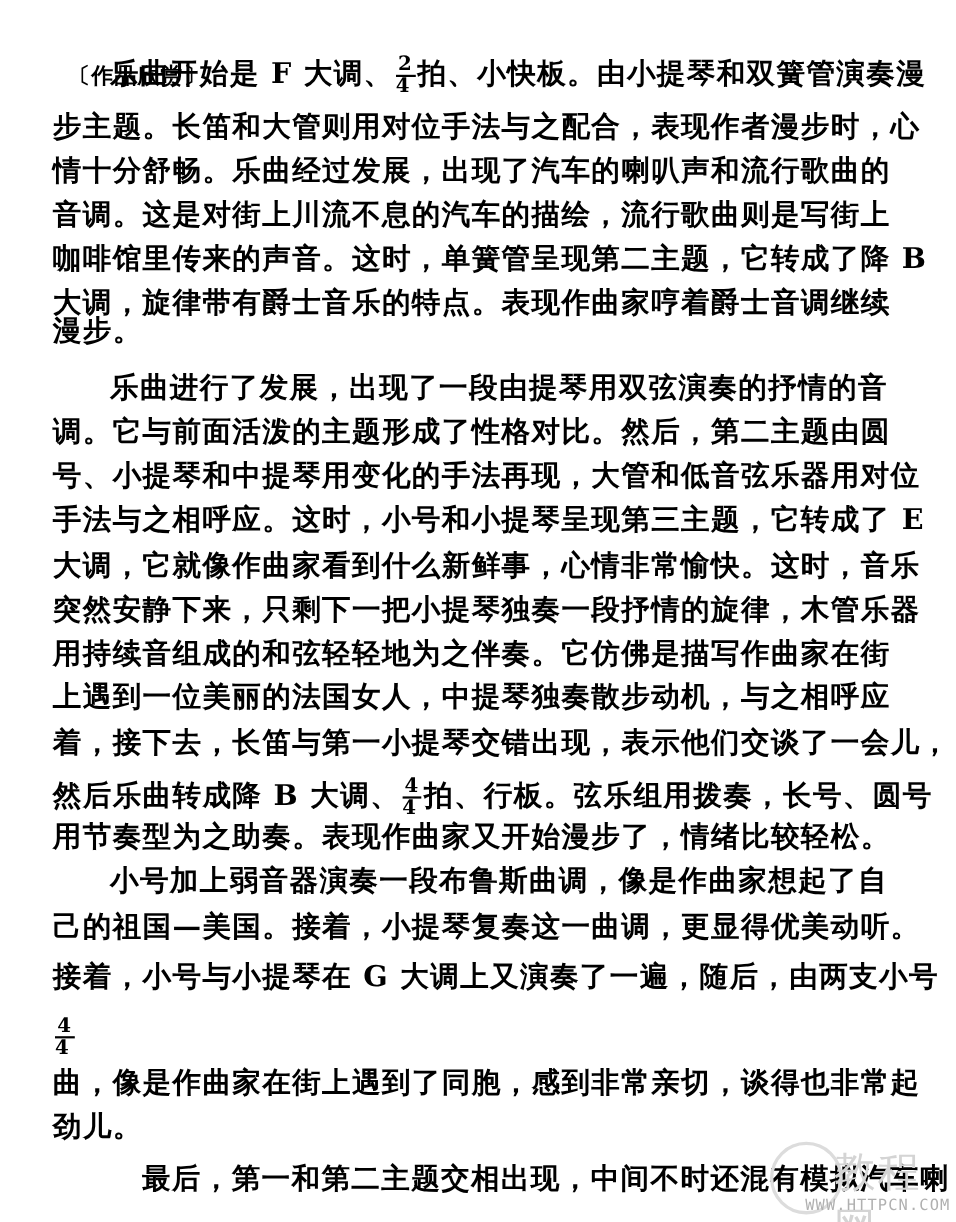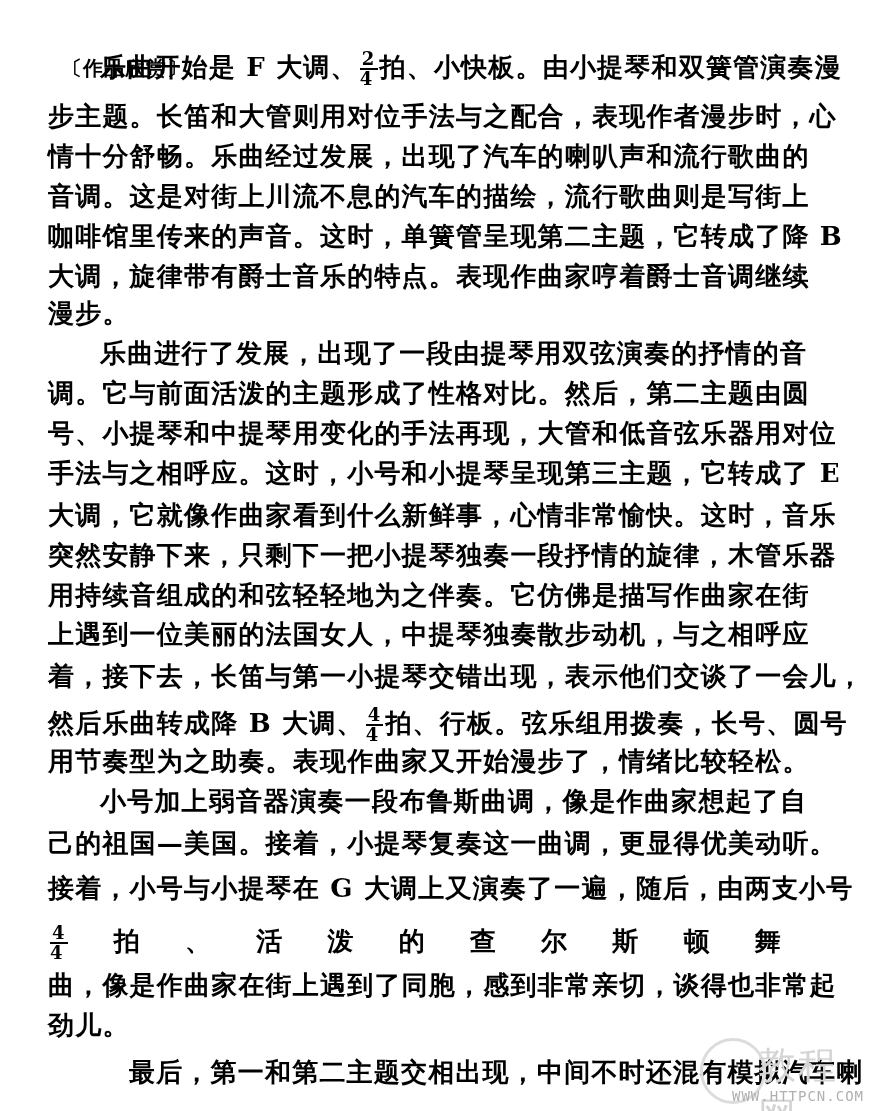--- a/index.html
+++ b/index.html
@@ -32,36 +32,36 @@
 
 <div>
   <div class="title">〔作品欣赏〕</div>
   <div id="body-text">
       <div class="line indent" style="top: 50px;"><span class="seg">乐曲开始是 F 大调、</span><span class="frac"><span class="num">2</span><span class="den">4</span></span><span class="seg">拍、小快板。由小提琴和双簧管演奏漫</span></div>
       <div class="line" style="top: 99px;"><span class="seg">步主题。长笛和大管则用对位手法与之配合，表现作者漫步时，心</span></div>
       <div class="line" style="top: 139px;"><span class="seg">情十分舒畅。乐曲经过发展，出现了汽车的喇叭声和流行歌曲的</span></div>
       <div class="line" style="top: 179px;"><span class="seg">音调。这是对街上川流不息的汽车的描绘，流行歌曲则是写街上</span></div>
       <div class="line" style="top: 219px;"><span class="seg">咖啡馆里传来的声音。这时，单簧管呈现第二主题，它转成了降 B</span></div>
       <div class="line" style="top: 259px;"><span class="seg">大调，旋律带有爵士音乐的特点。表现作曲家哼着爵士音调继续</span></div>
-      <div class="line last" style="top: 296px;"><span class="seg">漫步。</span></div>
+      <div class="line last" style="top: 284px;"><span class="seg">漫步。</span></div>
       <div class="line indent" style="top: 336px;"><span class="seg">乐曲进行了发展，出现了一段由提琴用双弦演奏的抒情的音</span></div>
       <div class="line" style="top: 376px;"><span class="seg">调。它与前面活泼的主题形成了性格对比。然后，第二主题由圆</span></div>
       <div class="line" style="top: 416px;"><span class="seg">号、小提琴和中提琴用变化的手法再现，大管和低音弦乐器用对位</span></div>
       <div class="line" style="top: 456px;"><span class="seg">手法与之相呼应。这时，小号和小提琴呈现第三主题，它转成了 E</span></div>
       <div class="line" style="top: 498px;"><span class="seg">大调，它就像作曲家看到什么新鲜事，心情非常愉快。这时，音乐</span></div>
       <div class="line" style="top: 538px;"><span class="seg">突然安静下来，只剩下一把小提琴独奏一段抒情的旋律，木管乐器</span></div>
       <div class="line" style="top: 578px;"><span class="seg">用持续音组成的和弦轻轻地为之伴奏。它仿佛是描写作曲家在街</span></div>
       <div class="line" style="top: 617px;"><span class="seg">上遇到一位美丽的法国女人，中提琴独奏散步动机，与之相呼应</span></div>
       <div class="line" style="top: 659px;"><span class="seg">着，接下去，长笛与第一小提琴交错出现，表示他们交谈了一会儿，</span></div>
       <div class="line" style="top: 706px;"><span class="seg">然后乐曲转成降 B 大调、</span><span class="frac"><span class="num">4</span><span class="den">4</span></span><span class="seg">拍、行板。弦乐组用拨奏，长号、圆号</span></div>
       <div class="line last" style="top: 744px;"><span class="seg">用节奏型为之助奏。表现作曲家又开始漫步了，情绪比较轻松。</span></div>
       <div class="line indent" style="top: 784px;"><span class="seg">小号加上弱音器演奏一段布鲁斯曲调，像是作曲家想起了自</span></div>
       <div class="line" style="top: 826px;"><span class="seg">己的祖国—美国。接着，小提琴复奏这一曲调，更显得优美动听。</span></div>
       <div class="line" style="top: 871px;"><span class="seg">接着，小号与小提琴在 G 大调上又演奏了一遍，随后，由两支小号</span></div>
-      <div class="line" style="top: 924px;"><span class="frac"><span class="num">4</span><span class="den">4</span></span><span class="seg">拍、活泼的查尔斯顿舞</span></div>
+      <div class="line" style="top: 924px;"><span class="frac"><span class="num">4</span><span class="den">4</span></span></div>
       <div class="line" style="top: 968px;"><span class="seg">曲，像是作曲家在街上遇到了同胞，感到非常亲切，谈得也非常起</span></div>
       <div class="line last" style="top: 1008px;"><span class="seg">劲儿。</span></div>
       <div class="line indent last" style="top: 1055px; margin-left: 29px;"><span class="seg">最后，第一和第二主题交相出现，中间不时还混有模拟汽车喇</span></div>
     </div>
   <div class="watermark">
     <div class="wm-logo"></div>
     <div class="wm-text">教程网</div>
     <div class="wm-url">WWW.HTTPCN.COM</div>
   </div>
 </div>

